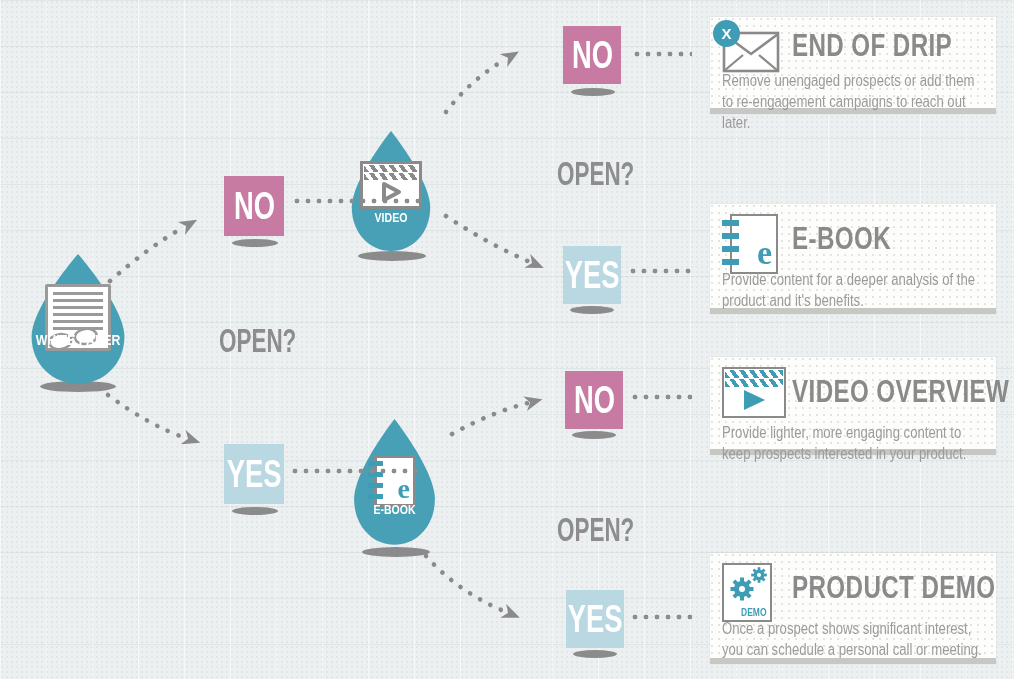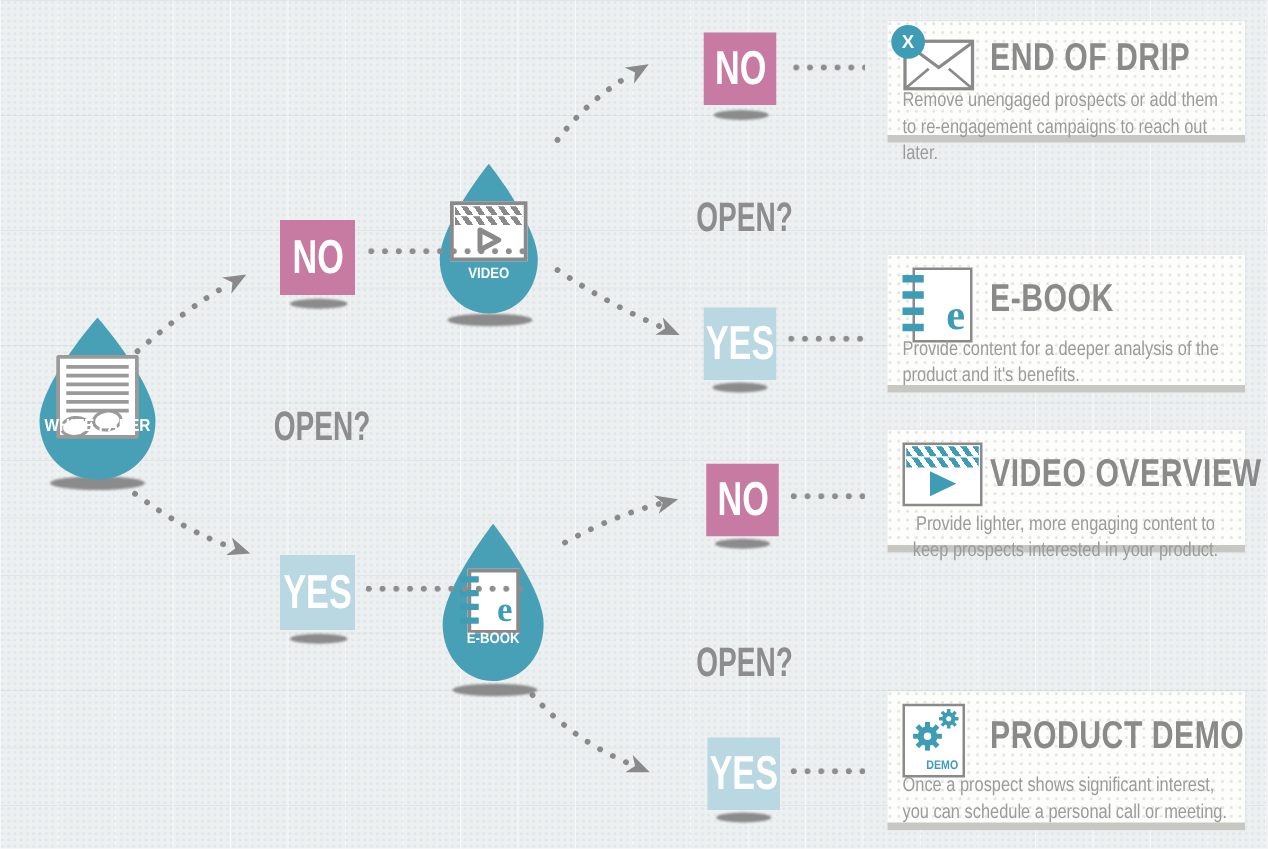--- a/index.html
+++ b/index.html
@@ -212,21 +212,21 @@
         <div class="tab" style="left:-10px;top:17px;width:17px;height:6px;"></div>
         <div class="tab" style="left:-10px;top:30px;width:17px;height:6px;"></div>
         <div class="tab" style="left:-10px;top:43px;width:17px;height:6px;"></div>
         <div class="ebook-e" style="right:4px;bottom:2px;font-size:34px;">e</div>
       </div>
     </div>
     <div class="ctitle">E-BOOK</div>
     <p class="cdesc">Provide content for a deeper analysis of the product and it's benefits.</p>
   </div>
 
-  <div class="card" style="top:344px;height:98px;text-align:center;">
+  <div class="card" style="top:357px;height:98px;">
     <div class="cicon">
       <div class="cicon-video">
         <div class="clap-row" style="background:repeating-linear-gradient(55deg,#3f9cb5 0 4px,#fff 4px 8px);height:8px;"></div>
         <div class="clap-row" style="background:repeating-linear-gradient(55deg,#3f9cb5 0 4px,#fff 4px 8px);height:8px;"></div>
         <div class="clap-play">
           <svg width="26" height="24">
               <polygon points="3,2 24,12 3,22" fill="#3f9cb5"></polygon>
             </svg>
         </div>
       </div>

